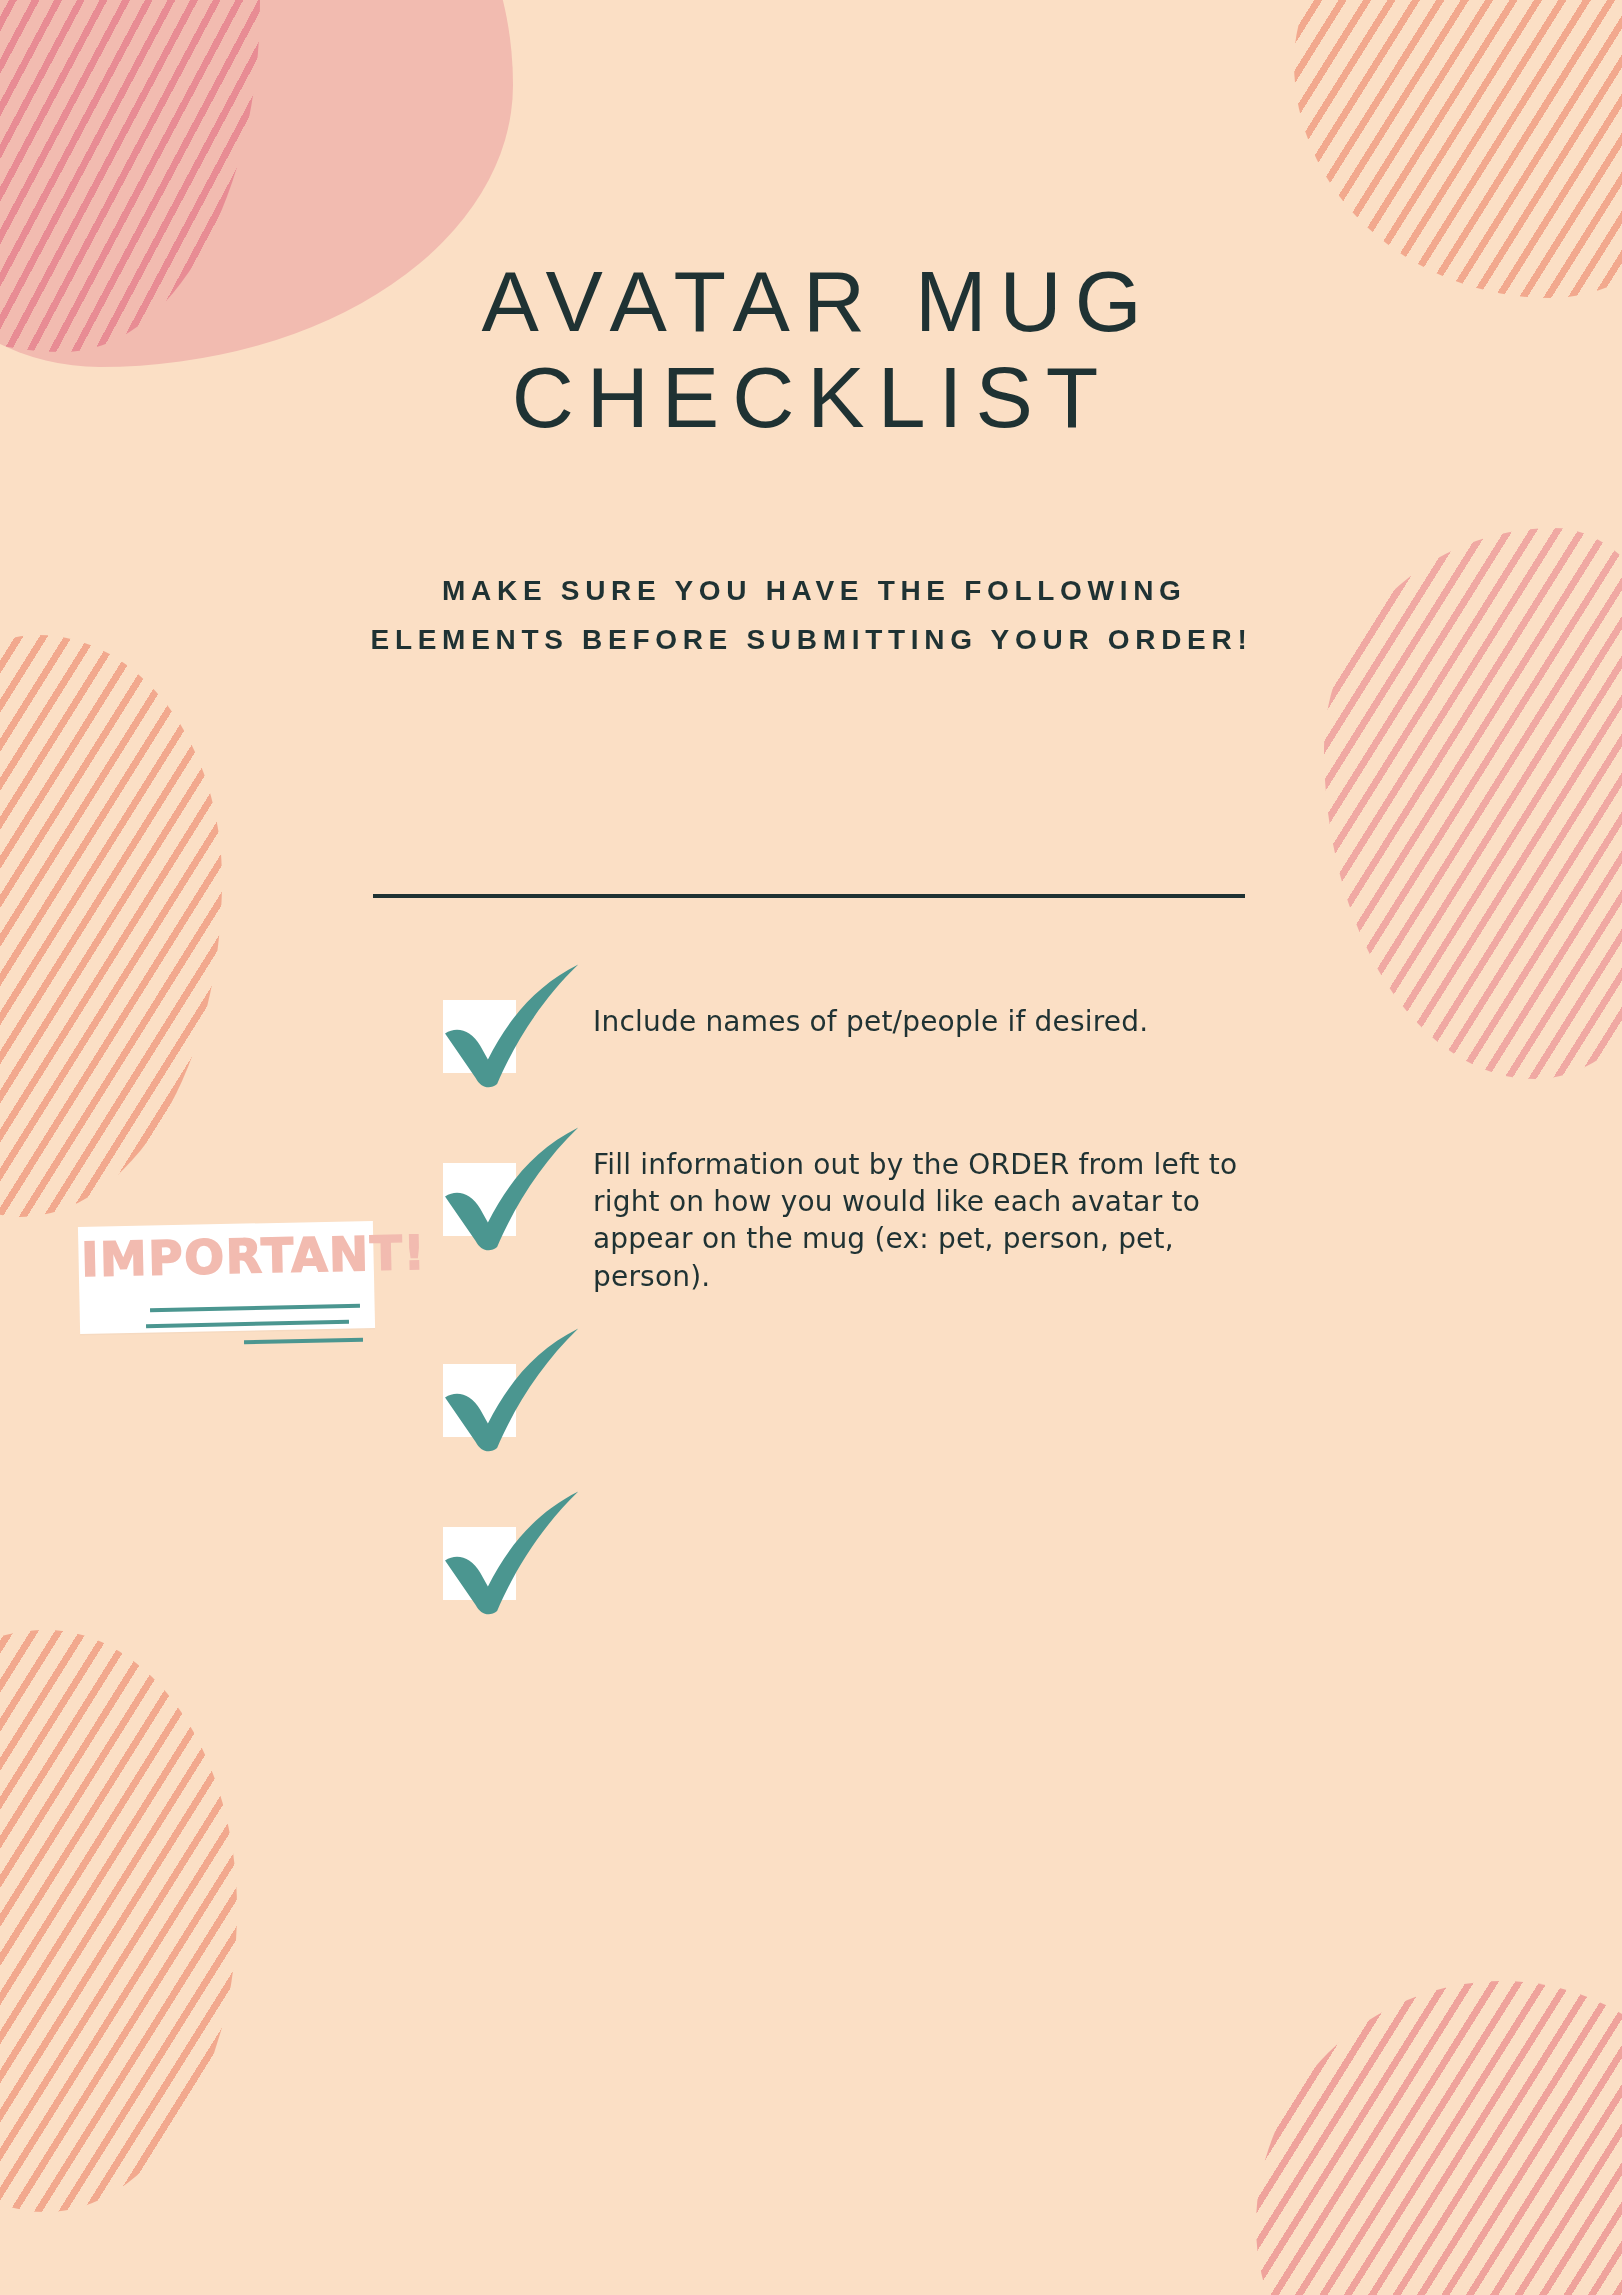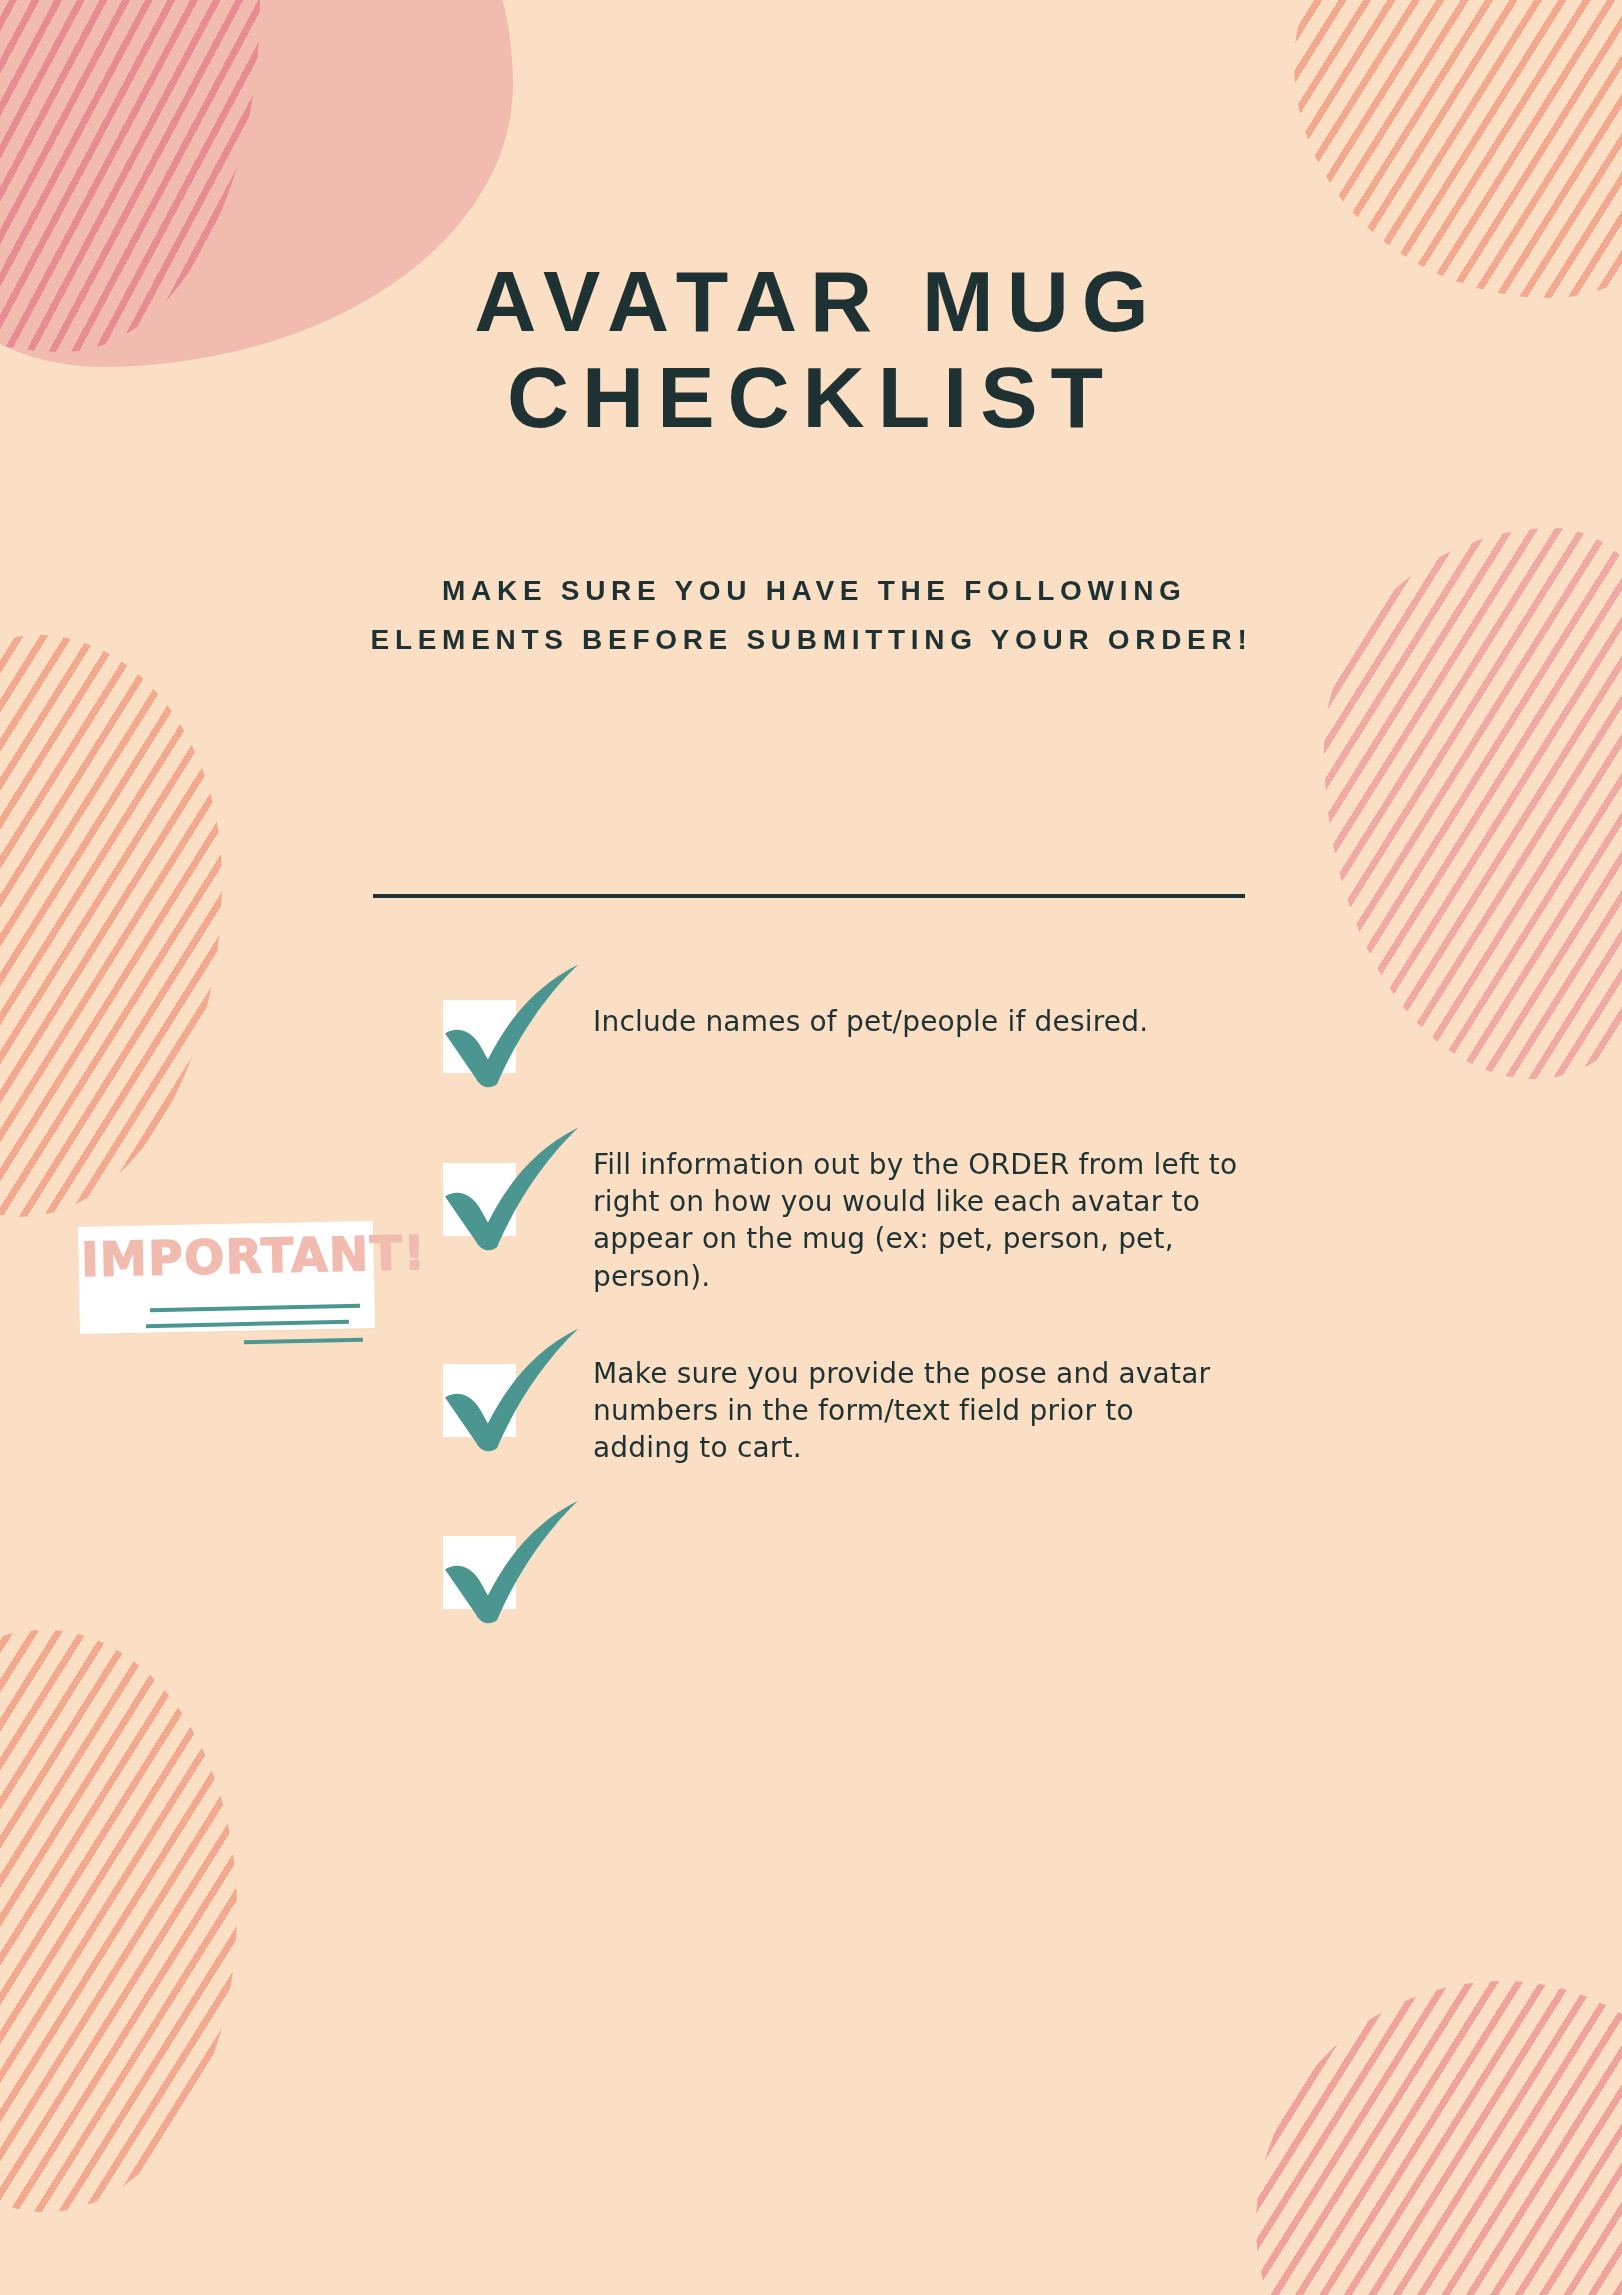--- a/index.html
+++ b/index.html
@@ -130,21 +130,21 @@
   .title {
     position: absolute;
     left: 0;
     right: 0;
     top: 253px;
     text-align: center;
     color: #1F3233;
     font-size: 86px;
     line-height: 1.12;
     letter-spacing: 13px;
-    font-weight: 700;
+    font-weight: 400;
     padding: 0 184px;
     text-indent: 13px;
   }
 
   .subtitle {
     position: absolute;
     left: 0;
     right: 0;
     top: 566px;
     text-align: center;
@@ -308,21 +308,20 @@
       <div class="check-text">Fill information out by the ORDER from left to right on how you would like each avatar to appear on the mug (ex: pet, person, pet, person).</div>
     </div>
 
     <div class="check-item item-3">
       <div class="checkbox-wrap">
         <div class="checkbox-box"></div>
         <svg class="checkmark" viewBox="0 0 215 175">
           <path d="M22 96 C38 86 56 92 68 112 L78 130 C104 78 140 34 196 6 C148 52 112 110 90 162 C80 170 68 166 62 154 Z" fill="#4B9690"></path>
         </svg>
       </div>
-      <div class="check-text">Make sure you provide the pose and avatar numbers in the form/text field prior to adding to cart.</div>
     </div>
 
 
     <div class="check-item item-5">
       <div class="checkbox-wrap">
         <div class="checkbox-box"></div>
         <svg class="checkmark" viewBox="0 0 215 175">
           <path d="M22 96 C38 86 56 92 68 112 L78 130 C104 78 140 34 196 6 C148 52 112 110 90 162 C80 170 68 166 62 154 Z" fill="#4B9690"></path>
         </svg>
       </div>

